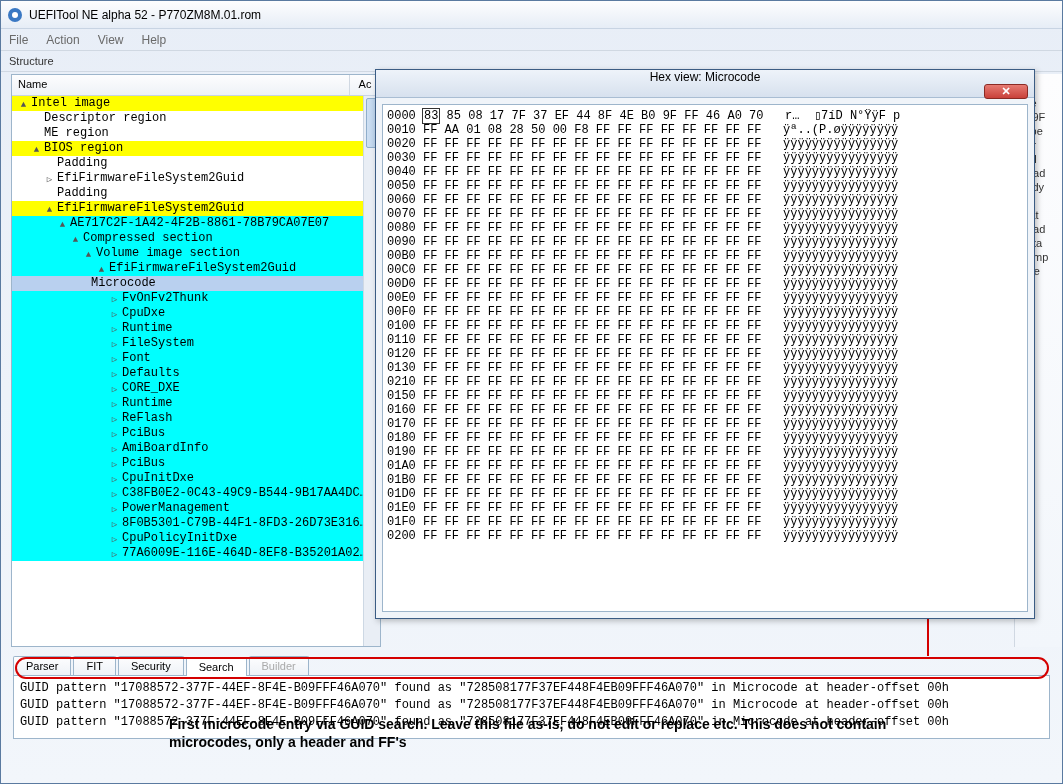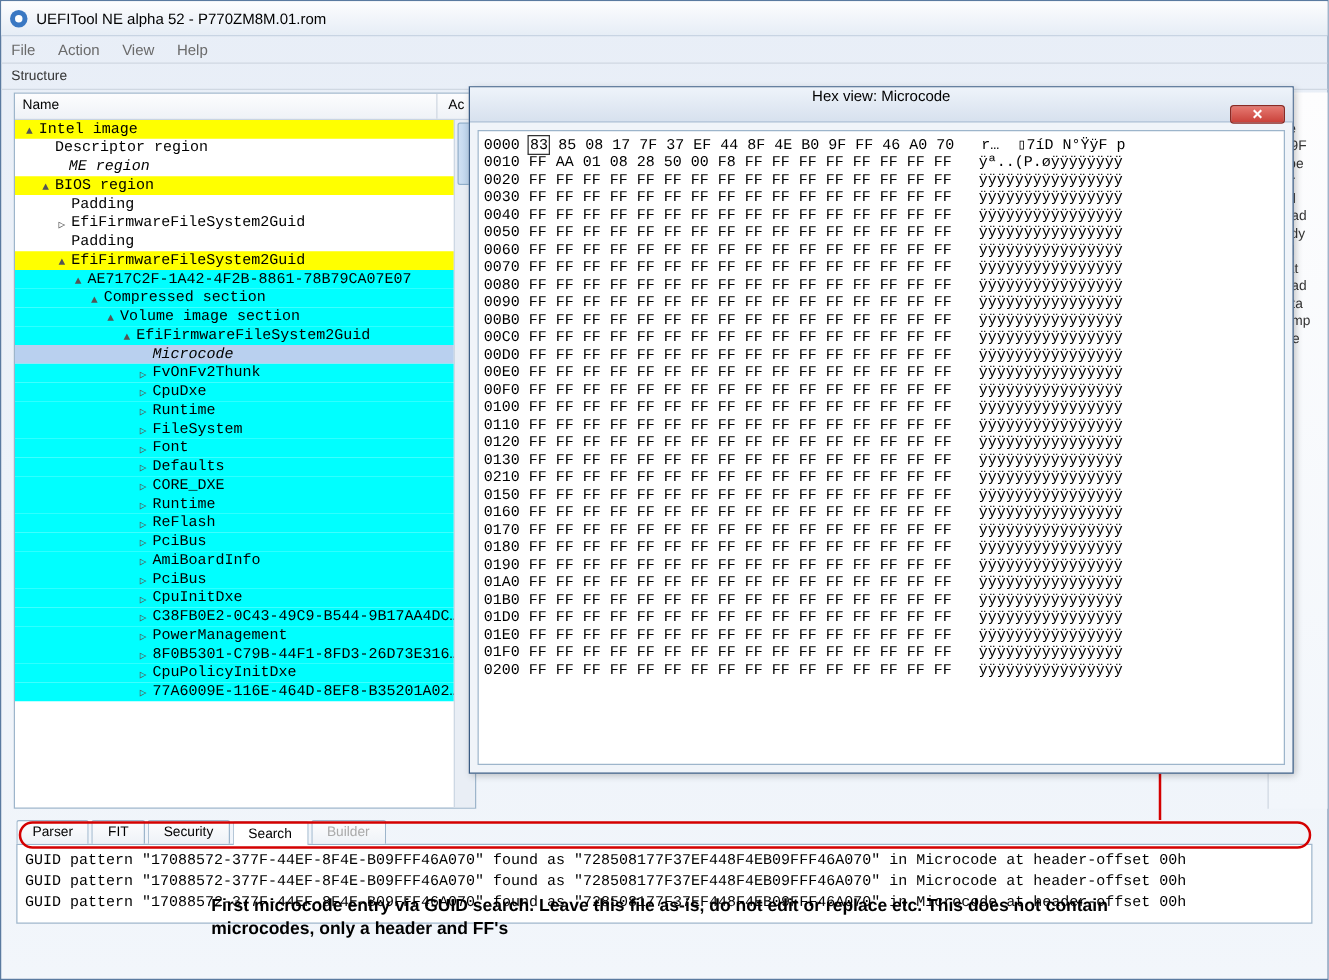--- a/index.html
+++ b/index.html
@@ -74,21 +74,21 @@
       </div>
       <div class="tree-body" id="tree-body">
           <div class="tree-row hl-yellow" style="padding-left: 6px;">
             <span class="expander">▲</span>
             <span>Intel image</span>
           </div>
           <div class="tree-row" style="padding-left: 19px;">
             <span class="expander"></span>
             <span>Descriptor region</span>
           </div>
-          <div class="tree-row" style="padding-left: 30px; font-style: italic;">
+          <div class="tree-row" style="padding-left: 19px;">
             <span class="expander"></span>
             <span>ME region</span>
           </div>
           <div class="tree-row hl-yellow" style="padding-left: 19px;">
             <span class="expander">▲</span>
             <span>BIOS region</span>
           </div>
           <div class="tree-row" style="padding-left: 32px;">
             <span class="expander"></span>
             <span>Padding</span>
@@ -114,21 +114,21 @@
             <span>Compressed section</span>
           </div>
           <div class="tree-row hl-cyan" style="padding-left: 71px;">
             <span class="expander">▲</span>
             <span>Volume image section</span>
           </div>
           <div class="tree-row hl-cyan" style="padding-left: 84px;">
             <span class="expander">▲</span>
             <span>EfiFirmwareFileSystem2Guid</span>
           </div>
-          <div class="tree-row hl-cyan sel" style="padding-left: 97px; font-style: italic;">
+          <div class="tree-row hl-cyan sel" style="padding-left: 66px;">
             <span class="expander"></span>
             <span>Microcode</span>
           </div>
           <div class="tree-row hl-cyan" style="padding-left: 97px;">
             <span class="expander">▷</span>
             <span>FvOnFv2Thunk</span>
           </div>
           <div class="tree-row hl-cyan" style="padding-left: 97px;">
             <span class="expander">▷</span>
             <span>CpuDxe</span>

